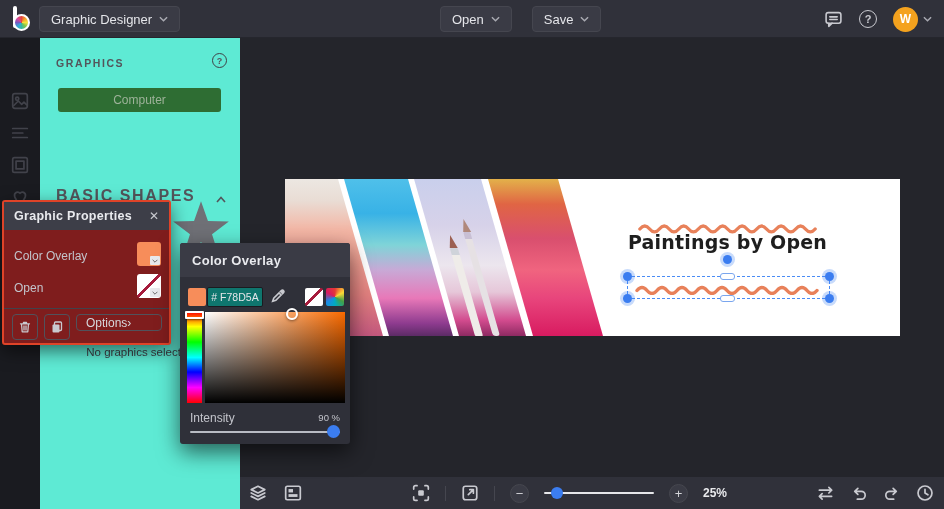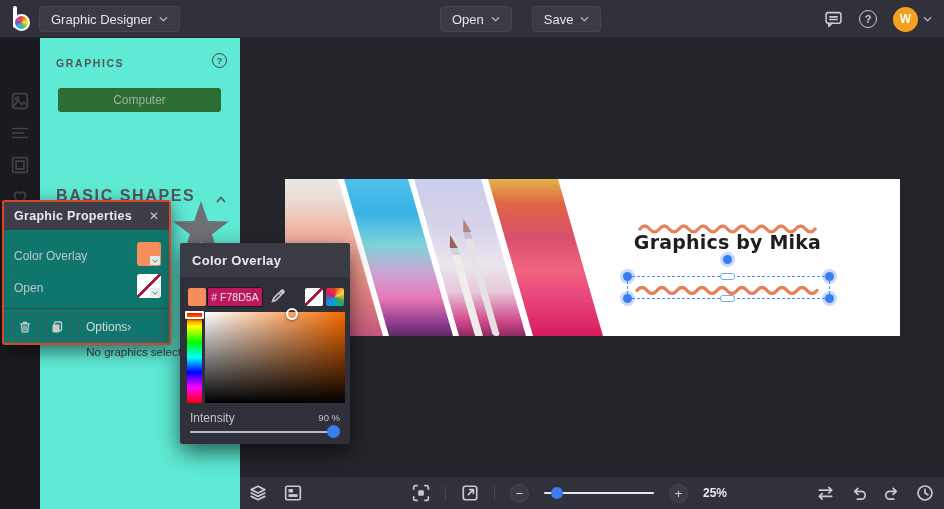--- a/index.html
+++ b/index.html
@@ -76,46 +76,46 @@
   .bb-btn svg{stroke:#C9CAD0;fill:none;stroke-width:1.5;stroke-linecap:round;stroke-linejoin:round}
   .bb-sep{width:1px;height:15px;background:#45464F}
   .round-btn{width:19px;height:19px;border-radius:50%;background:#3A3B45;border:1px solid #46474F;color:#D5D6DA;
     font-size:13px;line-height:1;display:flex;align-items:center;justify-content:center;cursor:pointer;padding:0}
   .zoom-slider{position:relative;width:110px;height:14px;cursor:pointer}
   .zoom-slider .track{position:absolute;left:0;right:0;top:6px;height:2px;background:#E6E7EA;border-radius:1px}
   .zoom-slider .knob{position:absolute;left:7px;top:1px;width:12px;height:12px;border-radius:50%;background:var(--accent-blue)}
   .zoom-val{font-size:12px;font-weight:bold;color:#E8E9EC}
 
   
-  .gp{position:absolute;left:2px;top:200px;width:169px;height:145px;background:#0f766e;border:2px solid var(--highlight-red);
+  .gp{position:absolute;left:2px;top:200px;width:169px;height:145px;background:#7f1d1d;border:2px solid var(--highlight-red);
     border-radius:3px;box-shadow:0 6px 18px rgba(0,0,0,.55);z-index:50}
   .gp-head{height:28px;background:#3D3E48;display:flex;align-items:center;justify-content:space-between;padding:0 10px}
   .gp-title{font-size:12.5px;font-weight:bold;color:#E9EAEE;letter-spacing:.3px}
   .gp-close{background:none;border:none;color:#C9CAD0;font-size:12px;cursor:pointer}
   .gp-row{position:absolute;left:10px;font-size:12px;color:#C3C4CB}
   .swatch{position:absolute;right:8px;width:24px;height:24px;border-radius:3px;cursor:pointer;border:none;padding:0}
   .sw-orange{background:var(--accent-orange)}
   .sw-none{background:linear-gradient(to bottom right,#fff 44%,#A61B3C 44%,#A61B3C 54%,#fff 54%)}
   .sw-corner{position:absolute;right:1px;bottom:1px;width:10px;height:9px;background:#E8E9ED;border-radius:1px;
     display:flex;align-items:center;justify-content:center}
   .sw-corner svg{width:6px;height:4px;stroke:#555;stroke-width:1.4;fill:none}
   .gp-div{position:absolute;left:0;right:0;top:106px;height:1px;background:#41424B}
   .tool-btn{position:absolute;top:112px;width:26px;height:26px;background:none;border:1px solid #51525B;border-radius:4px;
     cursor:pointer;display:flex;align-items:center;justify-content:center}
   .tool-btn svg{stroke:#C9CAD0;fill:none;stroke-width:1.3;stroke-linecap:round;stroke-linejoin:round}
-  .options-btn{position:absolute;left:72px;top:112px;width:86px;height:26px;background:none;border:1px solid #51525B;
+  .options-btn{position:absolute;left:72px;top:112px;width:86px;height:17px;background:none;border:1px solid #51525B;
     border-radius:4px;color:#D6D7DB;font-size:12px;cursor:pointer;display:flex;align-items:center;justify-content:flex-start;padding:0 9px}
 
   
   .co{position:absolute;left:180px;top:243px;width:170px;height:201px;background:#2F3039;border-radius:3px;
     box-shadow:0 8px 22px rgba(0,0,0,.6);z-index:55}
   .co-head{height:34px;background:#3A3B45;border-radius:3px 3px 0 0;display:flex;align-items:center;padding:0 12px;
     font-size:13px;font-weight:bold;color:#E9EAEE;letter-spacing:.3px}
   .co-sw{position:absolute;width:18px;height:18px;border-radius:2px;border:none;cursor:pointer;padding:0}
-  .hex-box{position:absolute;left:27px;top:44px;width:56px;height:20px;background:#be185d;border:1px solid #1a1b20;border-radius:2px;
+  .hex-box{position:absolute;left:27px;top:44px;width:56px;height:20px;background:#0f766e;border:1px solid #1a1b20;border-radius:2px;
     color:#E4E5E9;font-size:10.5px;display:flex;align-items:center;justify-content:center;cursor:text}
   .eyedrop{position:absolute;left:88px;top:44px;width:20px;height:20px;background:none;border:none;cursor:pointer}
   .eyedrop svg{stroke:#C9CAD0;fill:none;stroke-width:1.5;stroke-linecap:round}
   .sw-rainbow{background:conic-gradient(#e53935,#fdd835,#43a047,#00acc1,#1e88e5,#d81b60,#e53935)}
   .hue{position:absolute;left:7px;top:69px;width:15px;height:91px;cursor:pointer;
     background:linear-gradient(180deg,#f00 0%,#ff0 16%,#0f0 33%,#0ff 50%,#00f 66%,#f0f 83%,#f00 100%)}
   .hue-thumb{position:absolute;left:-2px;top:-1px;width:19px;height:8px;border:2px solid #fff;border-radius:1px;box-shadow:0 1px 2px rgba(0,0,0,.5)}
   .sat{position:absolute;left:25px;top:69px;width:140px;height:91px;cursor:crosshair;
     background:linear-gradient(to top,#000,rgba(0,0,0,0)),linear-gradient(to right,#fff,#F96A00)}
   .sat-cursor{position:absolute;left:81px;top:-4px;width:12px;height:12px;border:2.5px solid #fff;border-radius:50%;box-shadow:0 1px 3px rgba(0,0,0,.45)}
@@ -233,21 +233,21 @@
         <div class="brush" style="left:34px;top:52px;width:7px;height:105px;background:linear-gradient(180deg,#c8bfd4 0 8px,#e6e1e4 8px)">
             <div class="tip" style="border-bottom-color:#b0887b"></div>
           </div>
       </div>
       <div class="st st4"></div>
 
       <div class="b-text">
         <svg class="squig abs" style="left:14px;top:41px" width="185" height="14" viewBox="0 0 190 12">
           <path d="M4 8 Q9 2 14 8 T24 8 T34 8 T44 8 T54 8 T64 8 T74 8 T84 8 T94 8 T104 8 T114 8 T124 8 T134 8 T144 8 T154 8 T164 8 T174 8 T184 8" fill="none" stroke="#E8815A" stroke-width="3.4" stroke-linecap="round"></path>
         </svg>
-        <div class="b-title">Graphics by Mika</div>
+        <div class="b-title">Paintings by Open</div>
 
         <div class="sel">
           <svg class="squig abs" style="left:5px;top:5px" width="190" height="13" viewBox="0 0 190 12">
             <path d="M4 8 Q9 2 14 8 T24 8 T34 8 T44 8 T54 8 T64 8 T74 8 T84 8 T94 8 T104 8 T114 8 T124 8 T134 8 T144 8 T154 8 T164 8 T174 8 T184 8" fill="none" stroke="#E8815A" stroke-width="3.4" stroke-linecap="round"></path>
           </svg>
           <div class="hdl" style="left:-5px;top:-5px"></div>
           <div class="hdl" style="right:-5px;top:-5px"></div>
           <div class="hdl" style="left:-5px;bottom:-5px"></div>
           <div class="hdl" style="right:-5px;bottom:-5px"></div>
           <div class="hdl" style="left:95px;top:-22px"></div>

